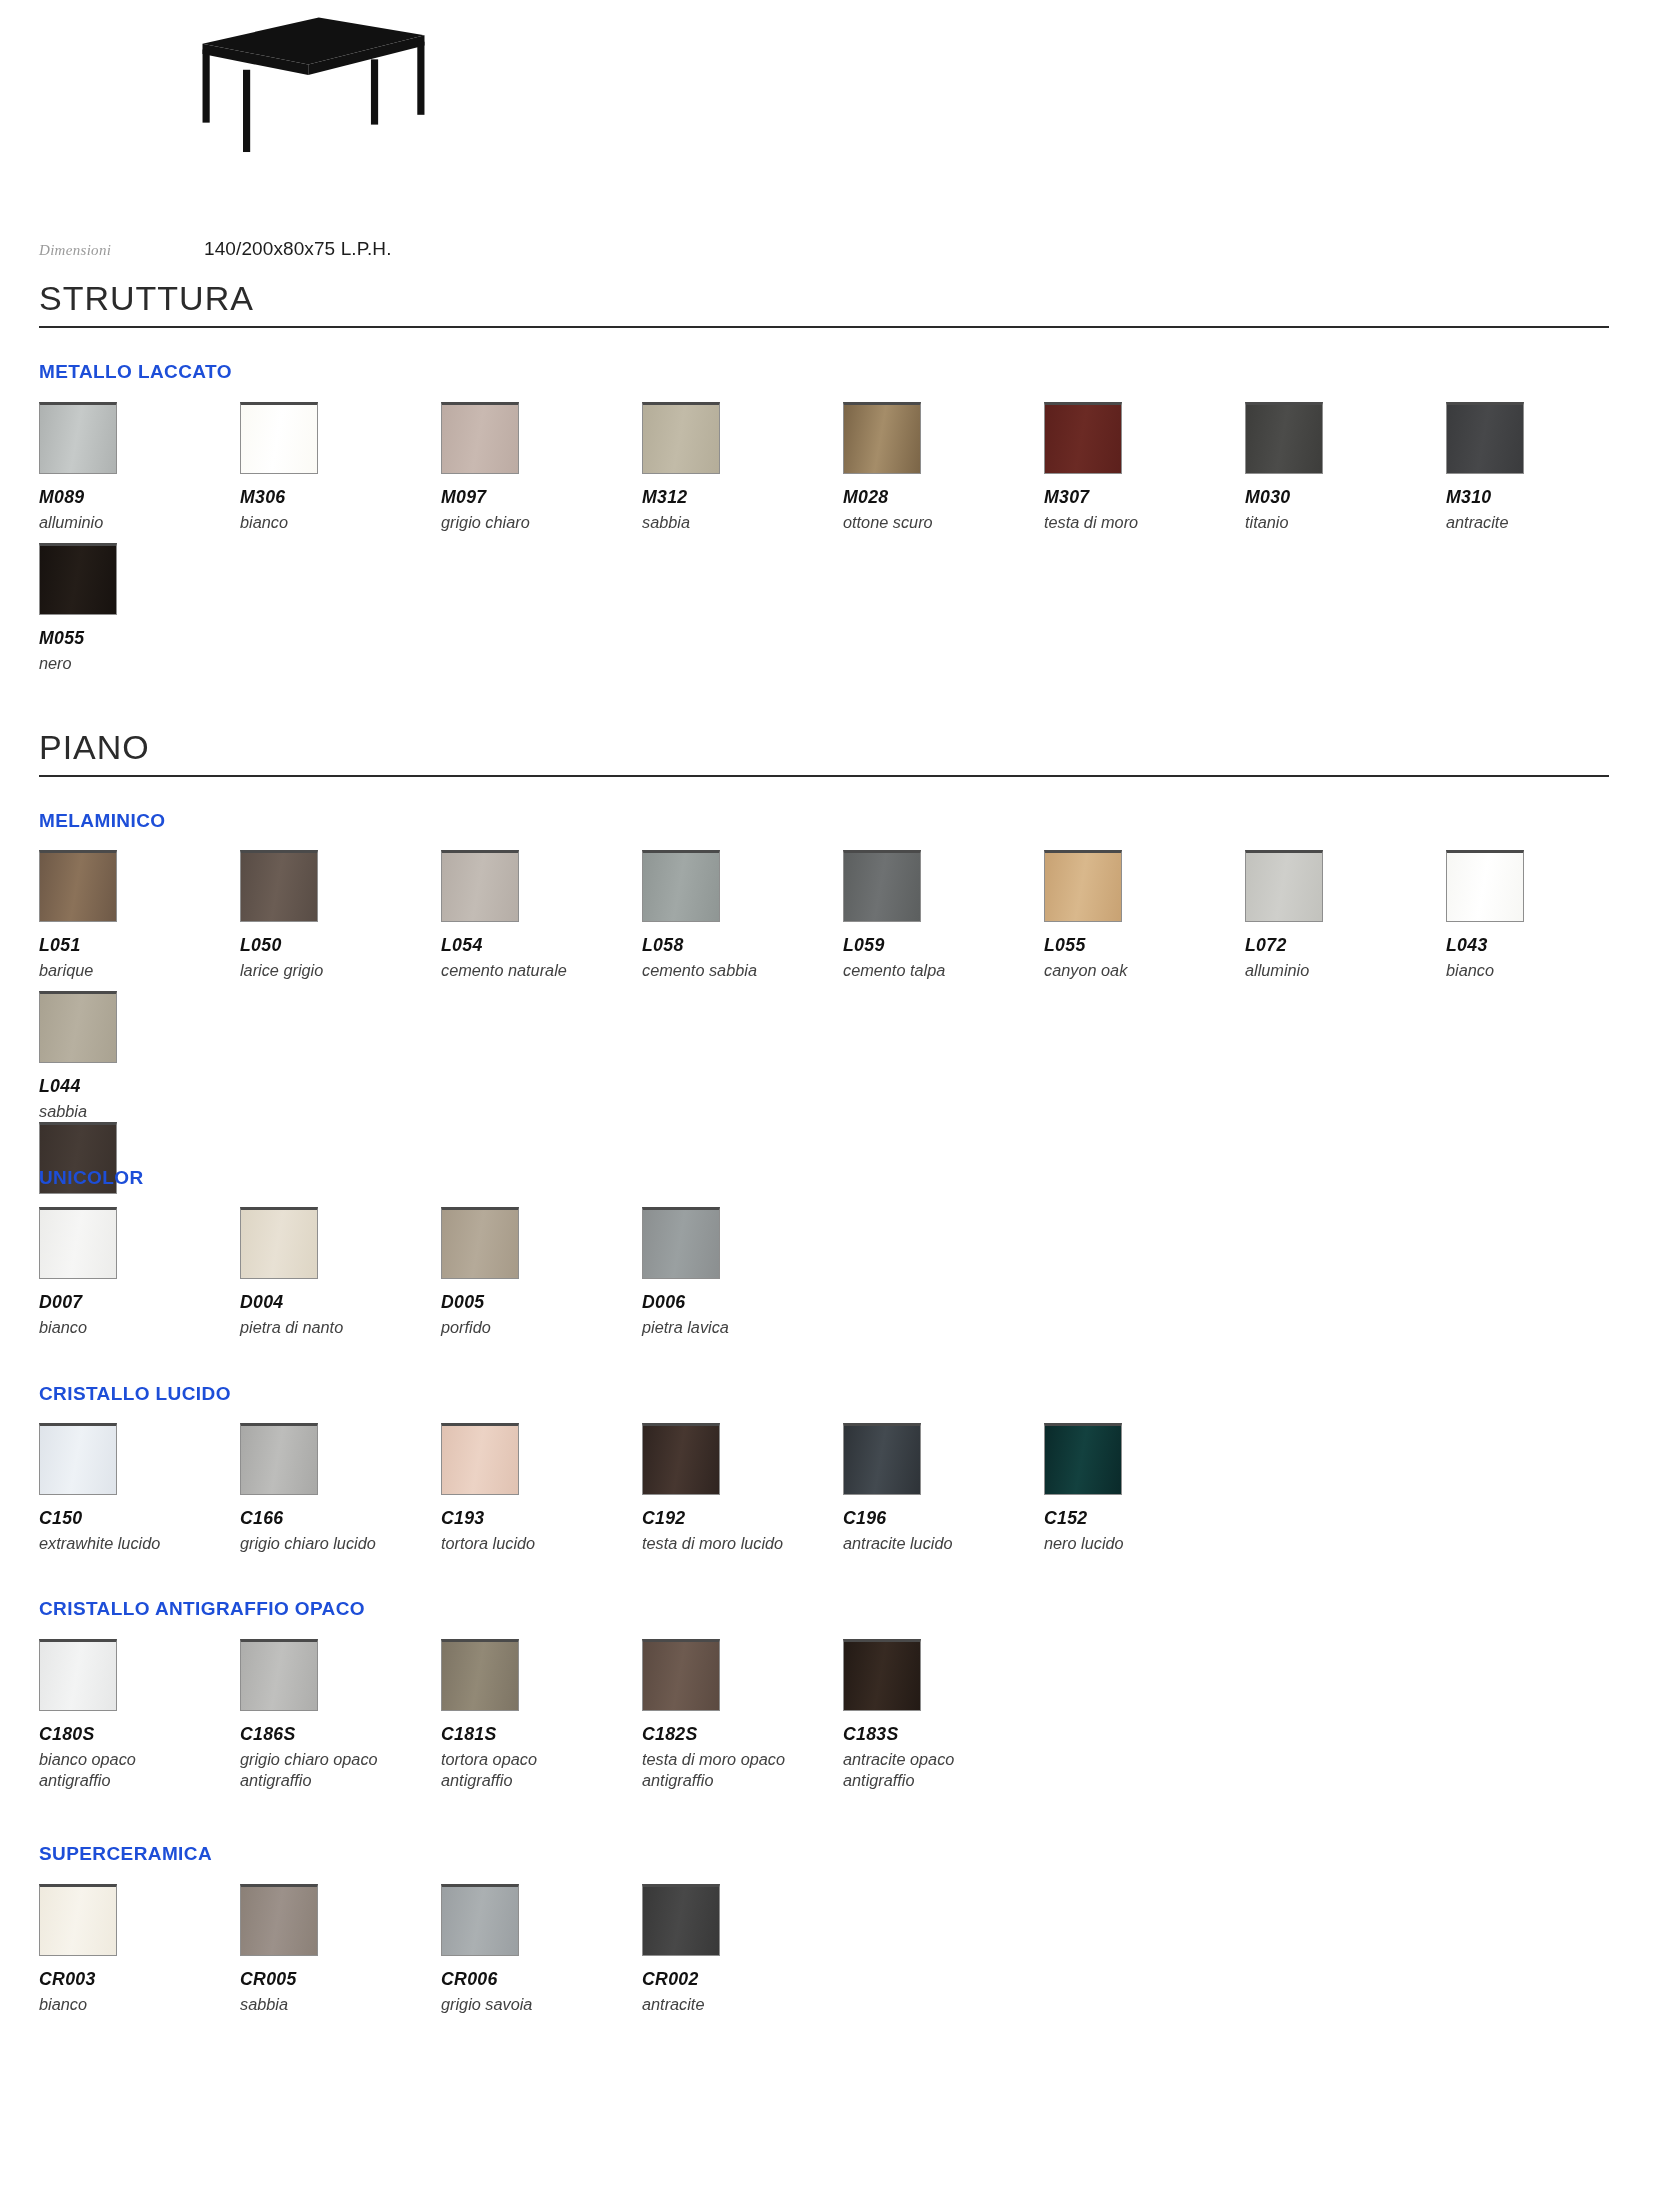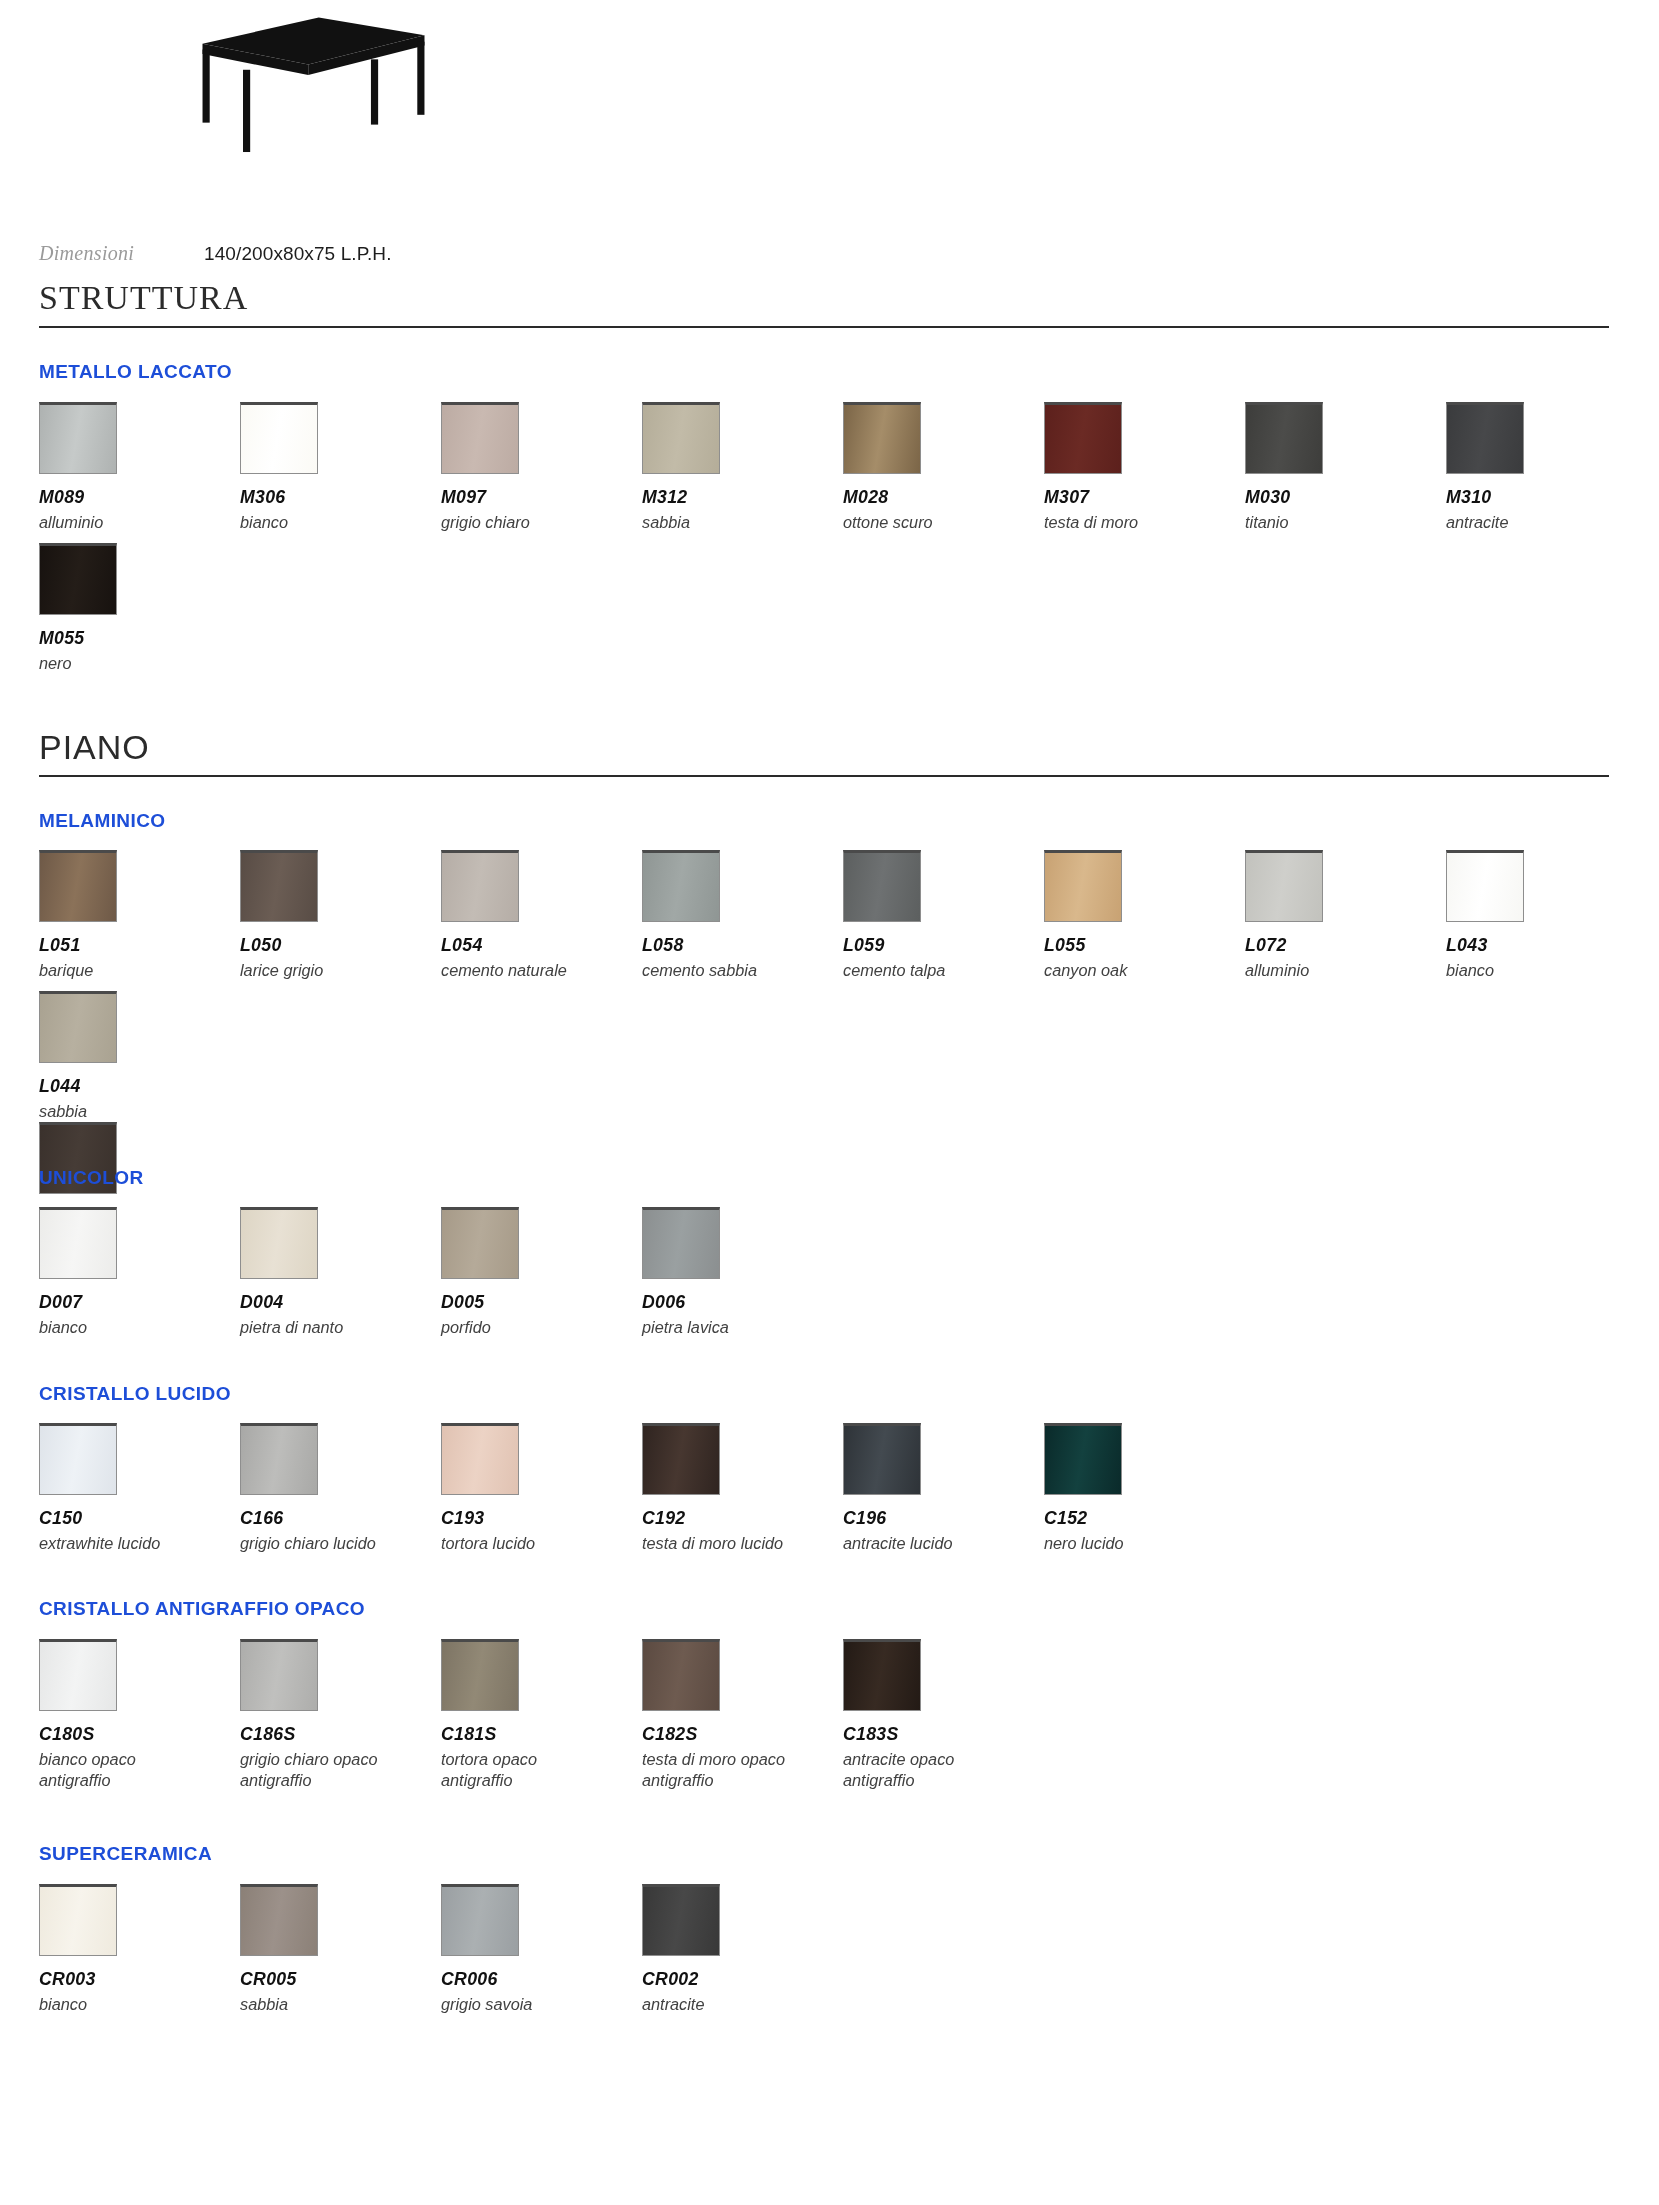--- a/index.html
+++ b/index.html
@@ -34,21 +34,21 @@
   .dimensions-row {
     position: absolute;
     left: 39px;
     top: 203px;
     display: flex;
     align-items: baseline;
   }
   .dimensions-label {
     font-family: "Liberation Serif", serif;
     font-style: italic;
-    font-size: 20px;
+    font-size: 15px;
     color: #9a9a9a;
     letter-spacing: 0.3px;
     width: 165px;
     margin-top: 39px;
   }
   .dimensions-value {
     font-size: 19px;
     color: #1d1d1d;
     letter-spacing: 0.1px;
   }
@@ -135,21 +135,21 @@
       <rect x="339" y="45" width="11" height="112" fill="#111111"></rect>
     </svg>
   </div>
 
   <div class="dimensions-row">
     <span class="dimensions-label">Dimensioni</span>
     <span class="dimensions-value">140/200x80x75 L.P.H.</span>
   </div>
 
   <div id="sections-root">
-      <div class="section-head" style="top: 281px; font-family: Liberation Serif, serif;">
+      <div class="section-head" style="top: 281px;">
         <div class="title">STRUTTURA</div>
         <div class="rule"></div>
       </div>
       <div class="sub-title" style="top: 361px;">METALLO LACCATO</div>
       <div class="swatch-row" style="top: 402px;">
         <div class="swatch-cell">
           <div class="swatch-chip" style="background: linear-gradient(100deg, rgb(174, 178, 177) 0%, rgb(198, 202, 201) 48%, rgb(174, 178, 177) 100%);"></div>
           <div class="swatch-code">M089</div>
           <div class="swatch-name">alluminio</div>
         </div>

